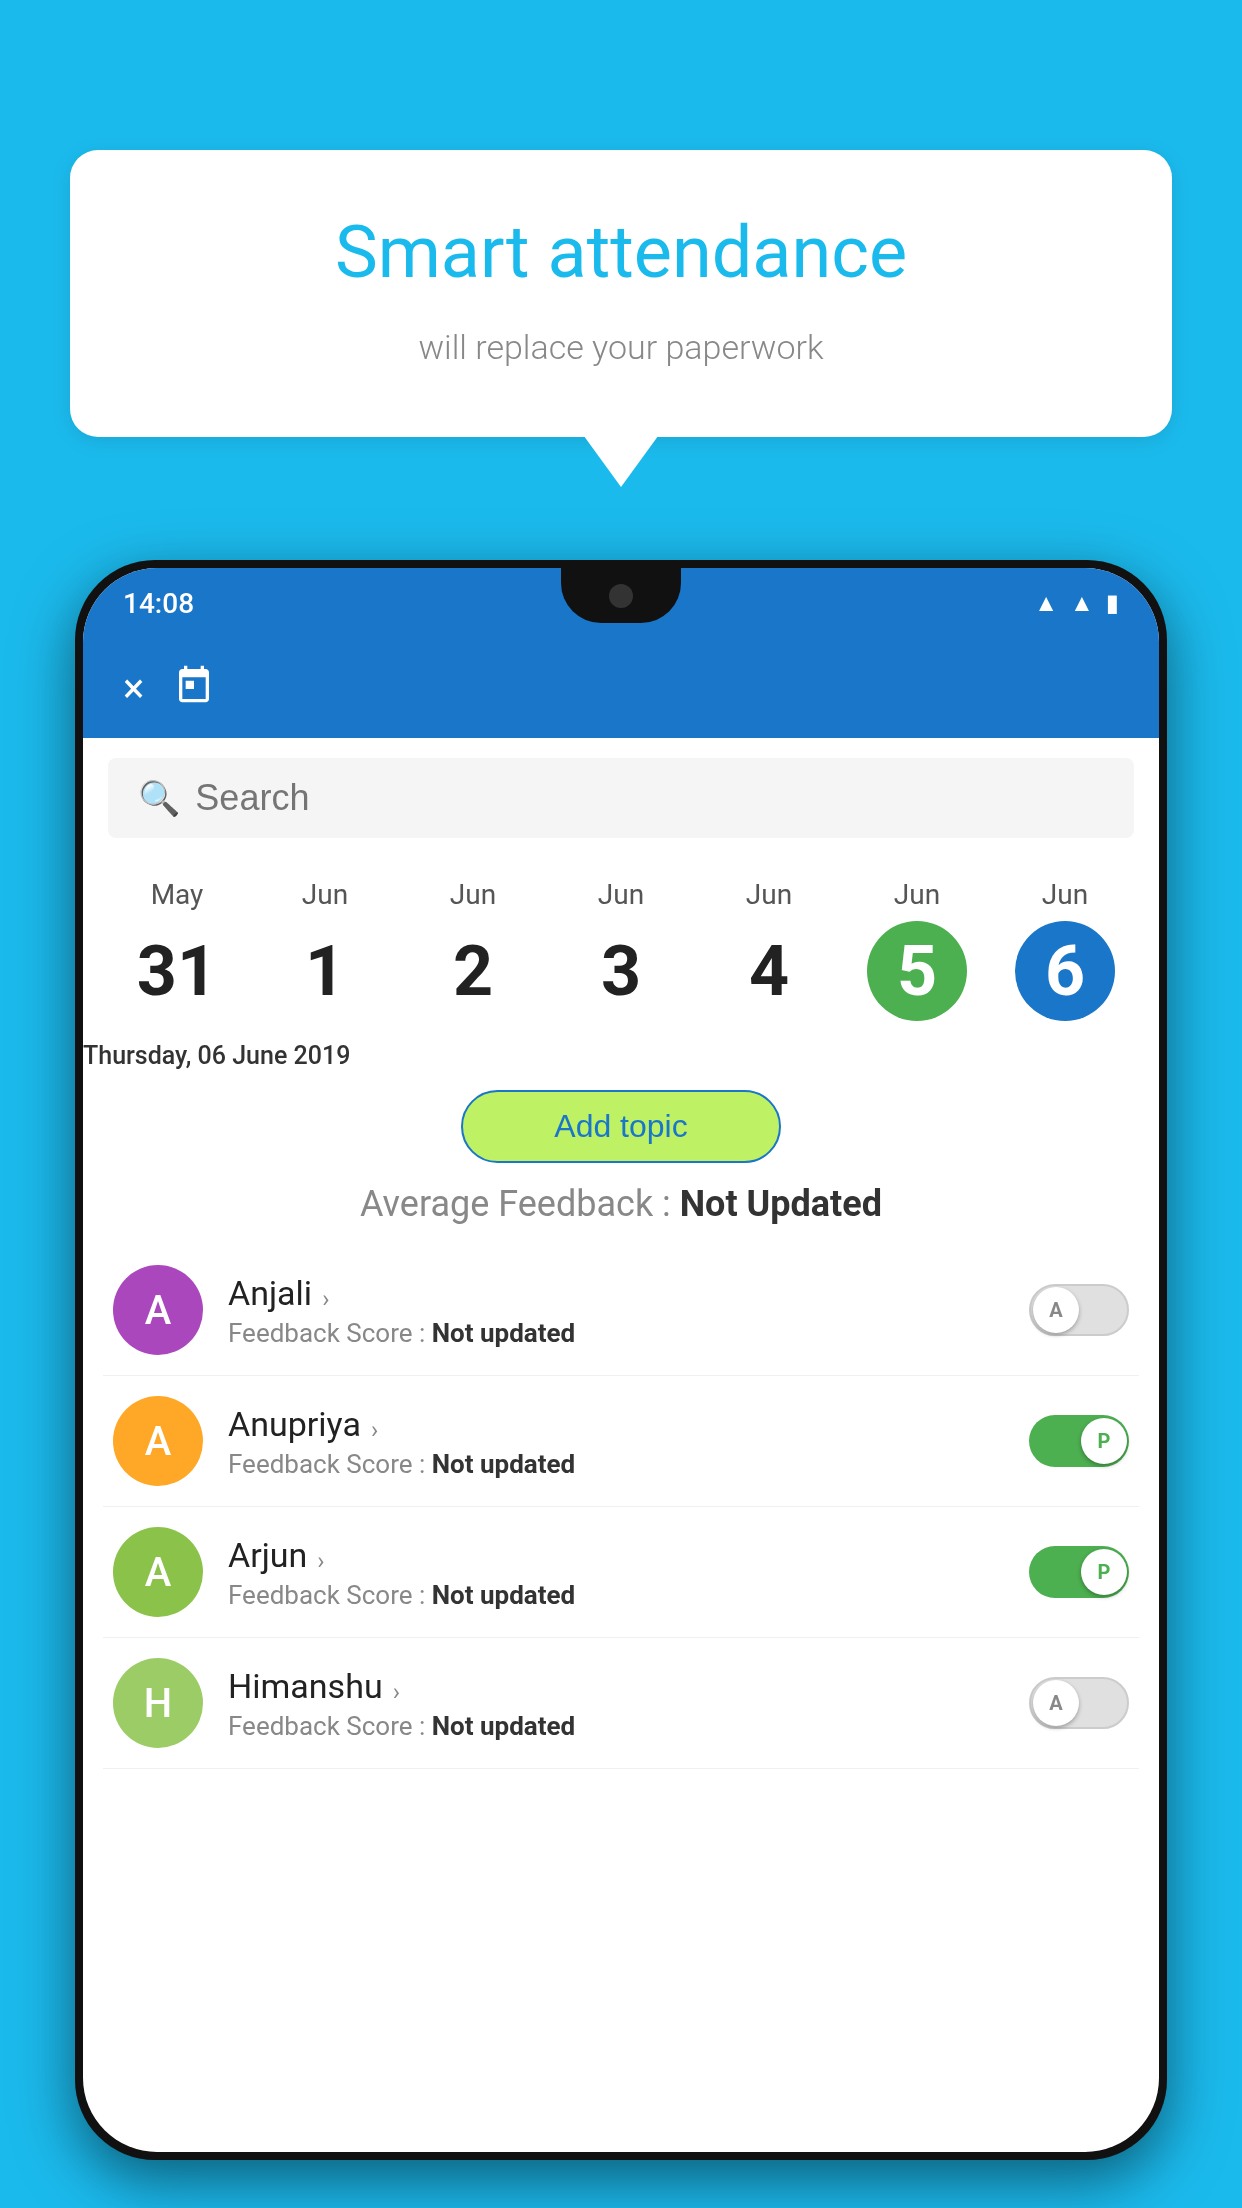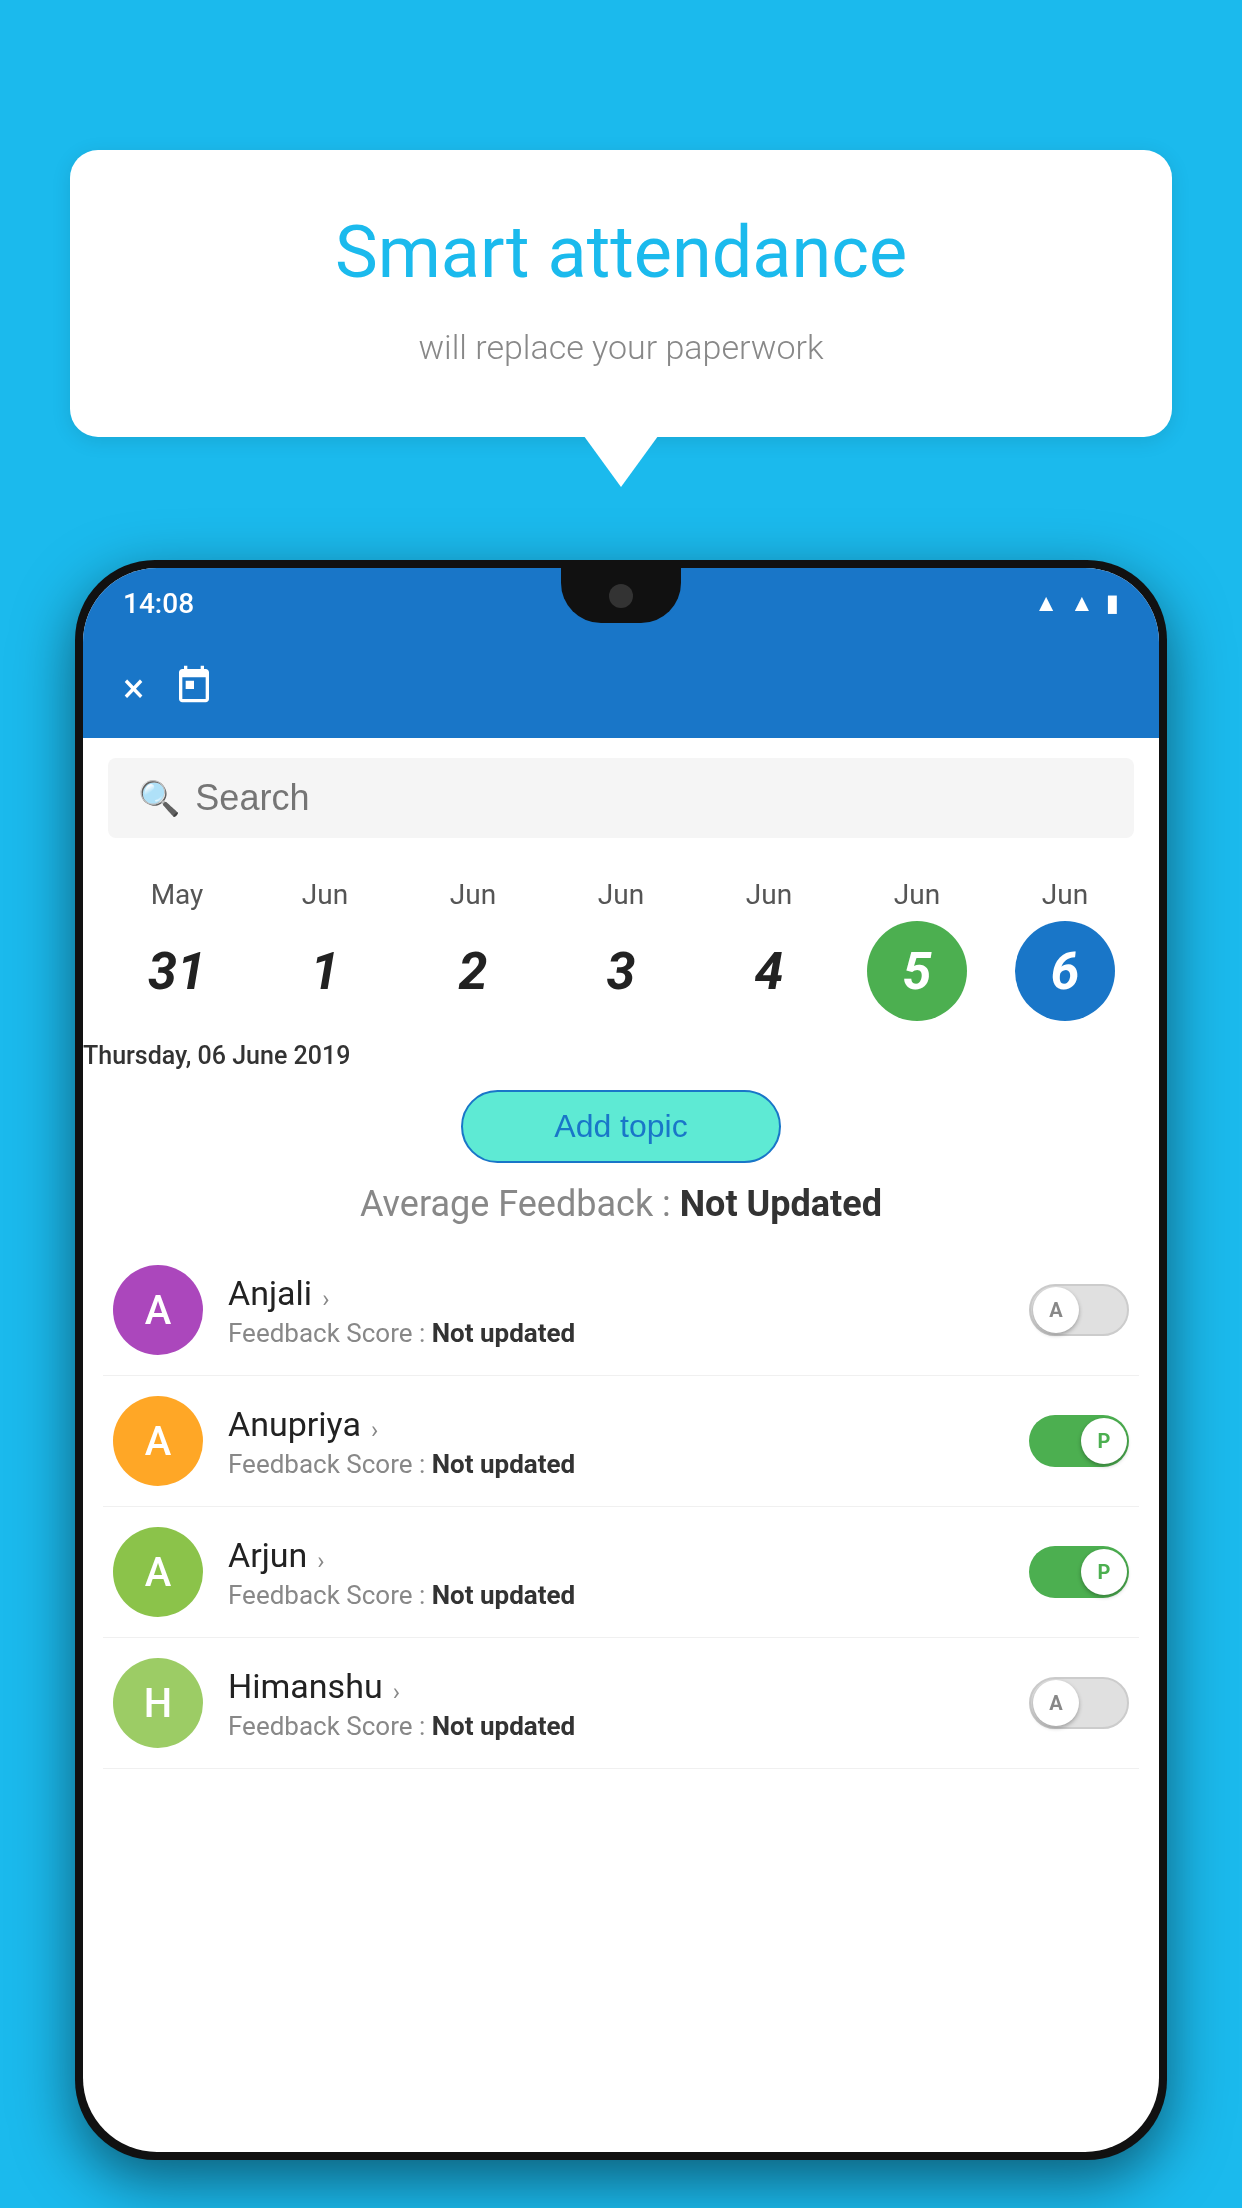--- a/index.html
+++ b/index.html
@@ -182,30 +182,29 @@
       flex-direction: column;
       align-items: center;
       width: 130px;
     }
     .date-month {
       font-size: 28px;
       color: #555;
       margin-bottom: 10px;
     }
     .date-number {
-      font-size: 52px;
+      font-size: 70px;
       font-weight: 700;
       color: #222;
       width: 100px;
       height: 100px;
       display: flex;
       align-items: center;
       justify-content: center;
       border-radius: 50%;
-      font-style: italic;
     }
     .date-number.today {
       background: #4CAF50;
       color: white;
     }
     .date-number.selected {
       background: #1976C8;
       color: white;
     }
 
@@ -218,21 +217,21 @@
       font-weight: 500;
     }
 
     
     .add-topic-btn {
       display: block;
       margin: 10px auto;
       border: 2px solid #1976C8;
       border-radius: 40px;
       padding: 16px 50px;
-      background: #5eead4;
+      background: #bef264;
       color: #1976C8;
       font-size: 32px;
       cursor: pointer;
       width: 320px;
       text-align: center;
     }
 
     
     .feedback-label {
       text-align: center;

